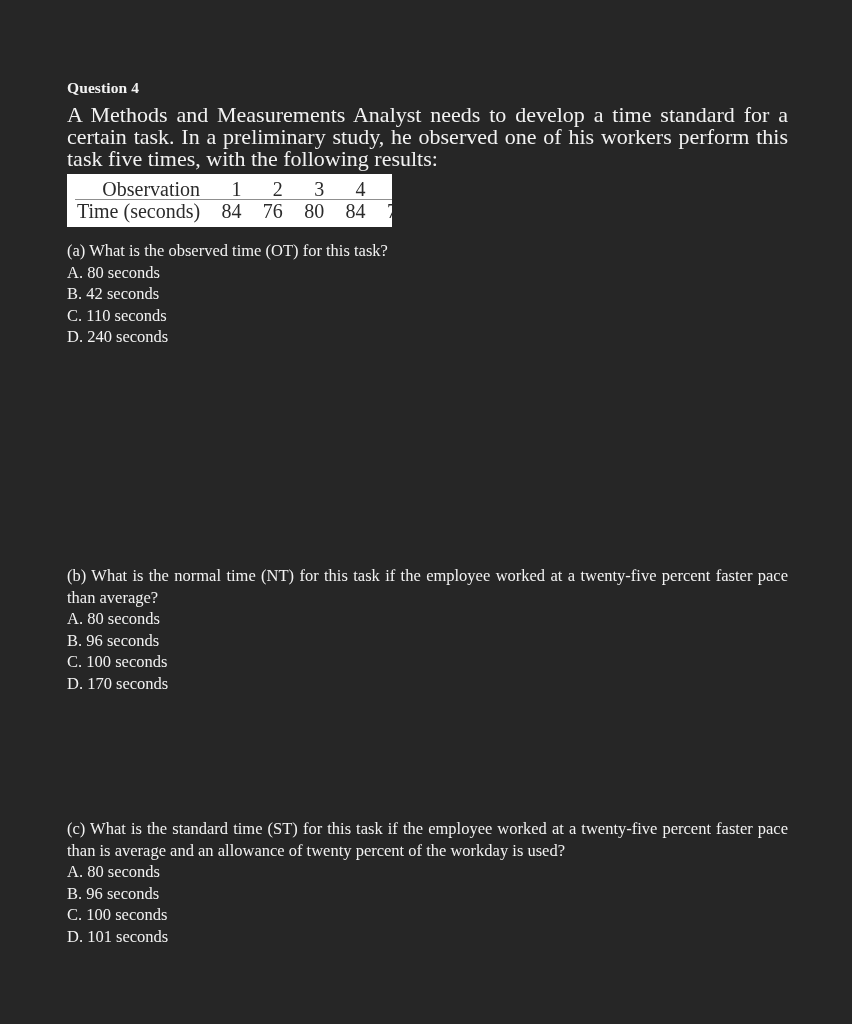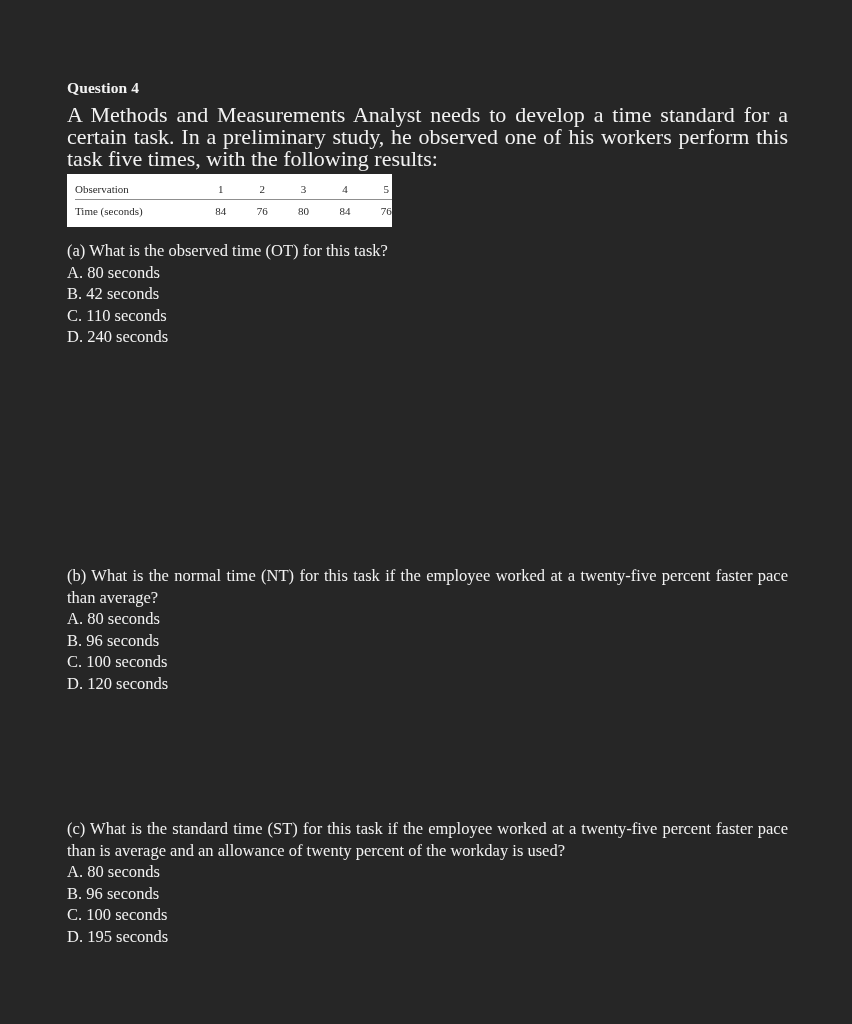--- a/index.html
+++ b/index.html
@@ -53,24 +53,25 @@
   }
   table.obs-table {
     border-collapse: collapse;
     width: 332px;
     margin-left: 8px;
     table-layout: fixed;
   }
   table.obs-table td {
     color: #2b2b2b;
     font-family: "Liberation Serif", "DejaVu Serif", serif;
-    font-size: 11px;
+    font-size: 20px;
     line-height: 18px;
     padding: 0;
     white-space: nowrap;
+    text-align: right;
   }
   table.obs-table tr.head td {
     border-bottom: 1px solid #8f8f8f;
     padding-bottom: 1px;
   }
   table.obs-table tr.body td {
     padding-top: 2px;
   }
   td.label-col {
     width: 124px;
@@ -152,24 +153,24 @@
     <p class="opt">B. 42 seconds</p>
     <p class="opt">C. 110 seconds</p>
     <p class="opt">D. 240 seconds</p>
   </div>
 
   <div class="part" id="part-b">
     <p class="part-q">(b) What is the normal time (NT) for this task if the employee worked at a twenty-five percent faster pace than average?</p>
     <p class="opt">A. 80 seconds</p>
     <p class="opt">B. 96 seconds</p>
     <p class="opt">C. 100 seconds</p>
-    <p class="opt">D. 120 seconds</p>
+    <p class="opt">D. 170 seconds</p>
   </div>
 
   <div class="part" id="part-c">
     <p class="part-q">(c) What is the standard time (ST) for this task if the employee worked at a twenty-five percent faster pace than is average and an allowance of twenty percent of the workday is used?</p>
     <p class="opt">A. 80 seconds</p>
     <p class="opt">B. 96 seconds</p>
     <p class="opt">C. 100 seconds</p>
-    <p class="opt">D. 195 seconds</p>
+    <p class="opt">D. 101 seconds</p>
   </div>
 
 </div>
 
 </body></html>

